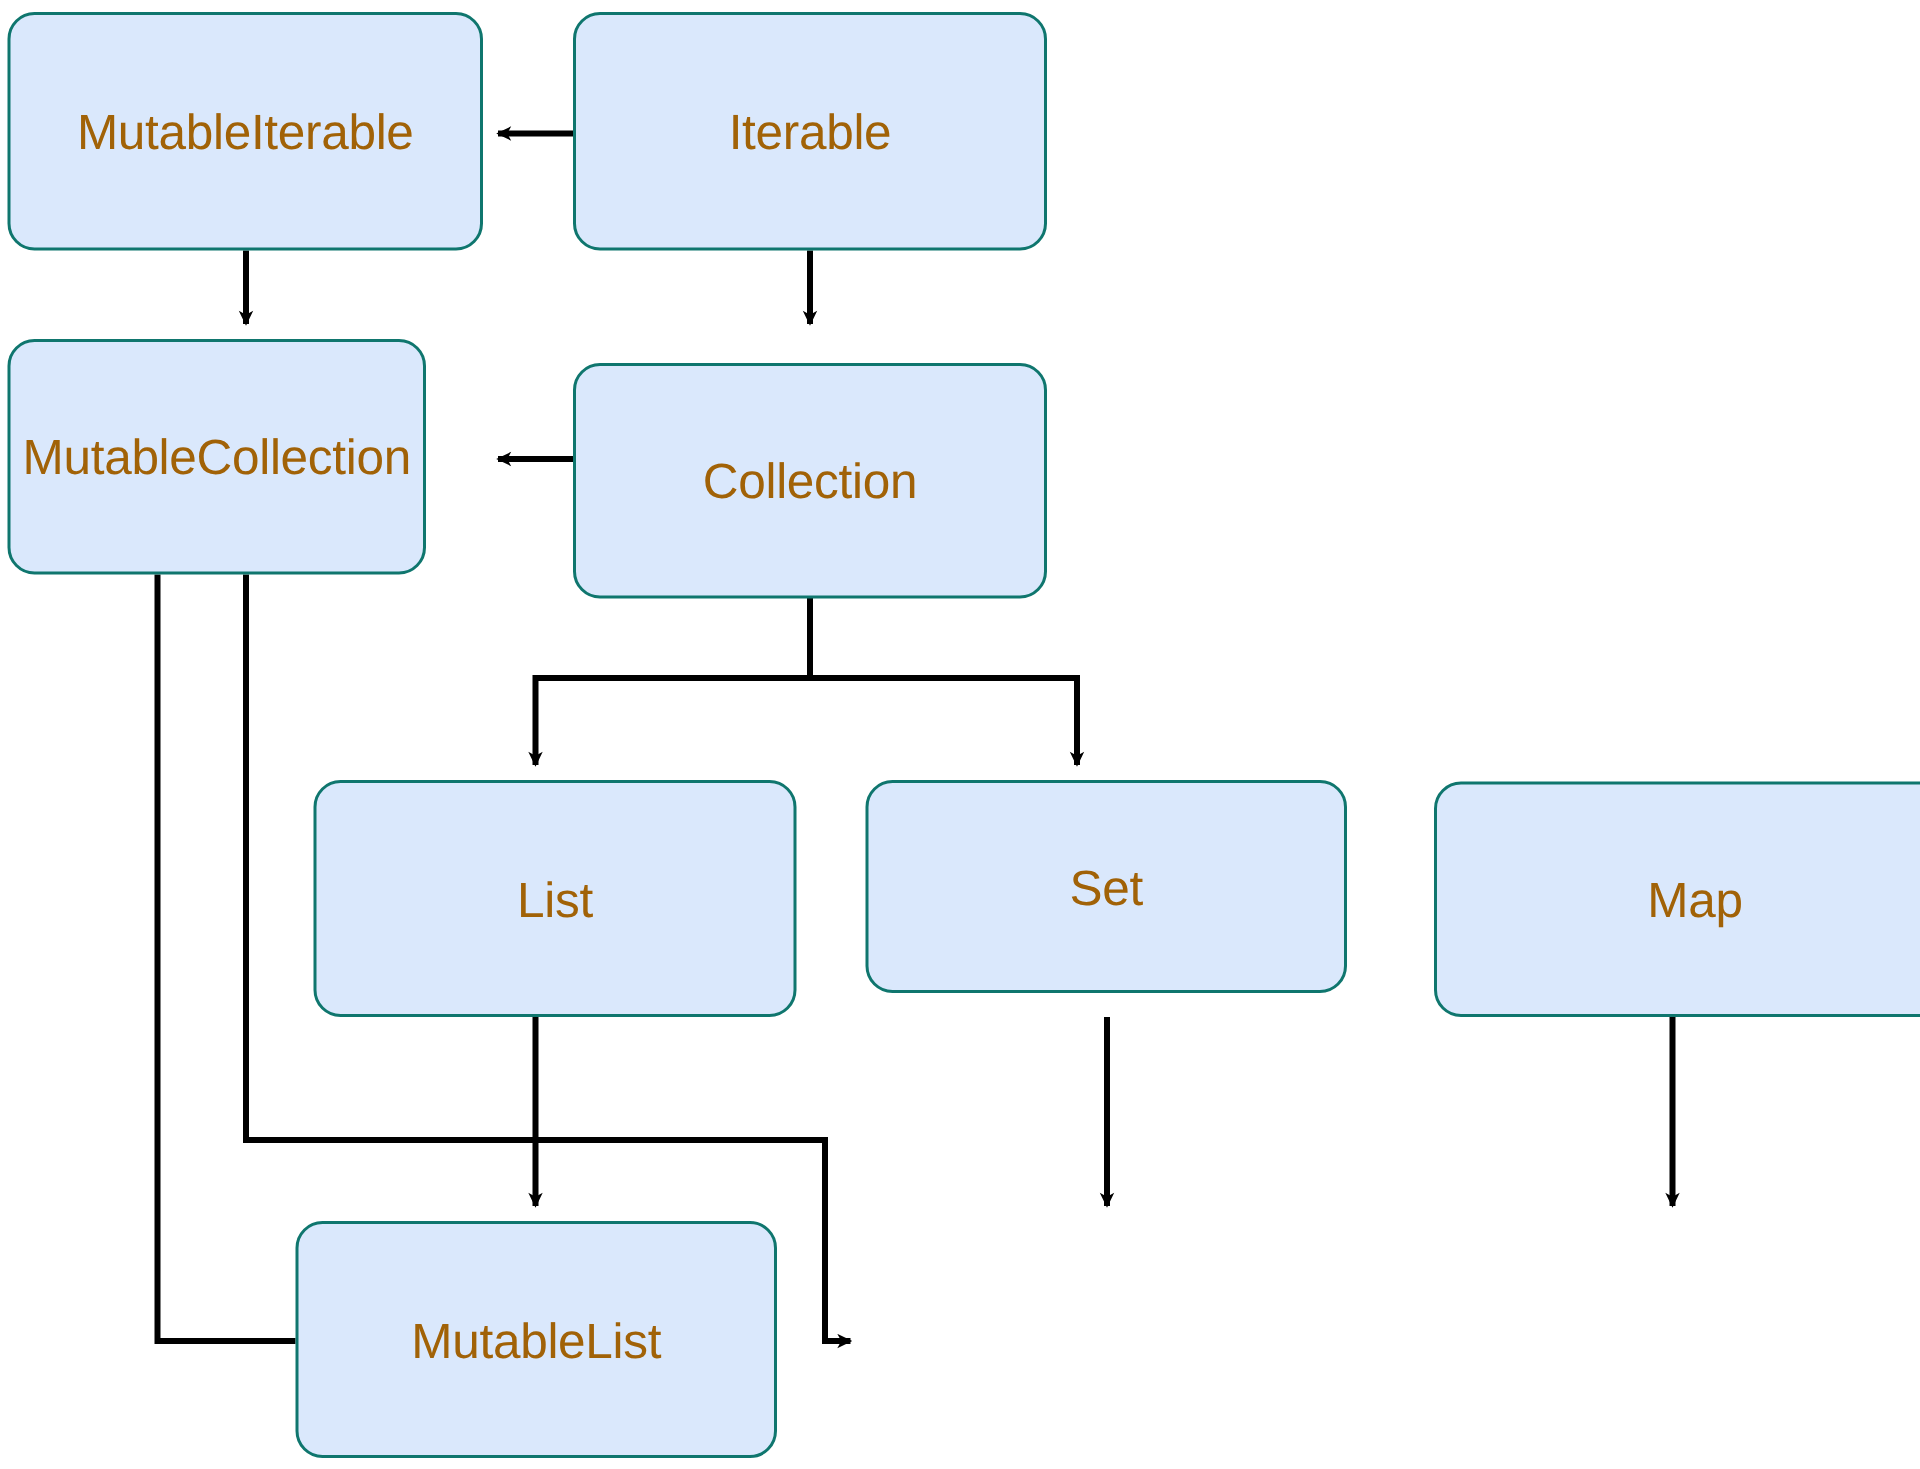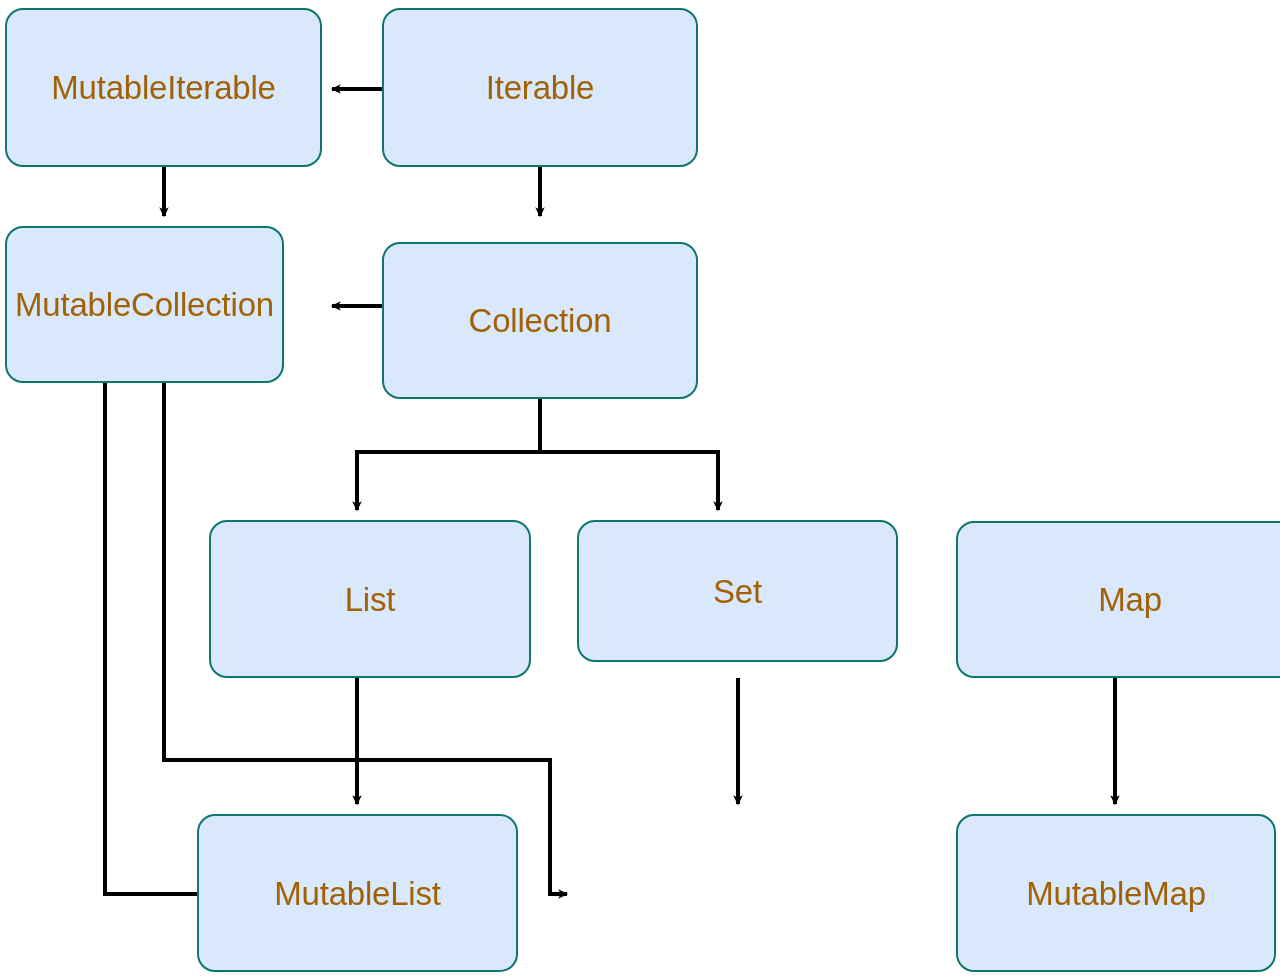--- a/index.html
+++ b/index.html
@@ -119,18 +119,15 @@
 
     <div class="node" style="left:956px; top:521px; width:348px; height:157px;">
       <span class="node-label">Map</span>
     </div>
 
     <div class="node" style="left:197px; top:814px; width:321px; height:158px;">
       <span class="node-label">MutableList</span>
     </div>
 
 
-    <div class="node" style="left:956px; top:814px; width:320px; height:158px;">
-      <span class="node-label">MutableMap</span>
-    </div>
 
   </div>
 </div>
 
 </body></html>

